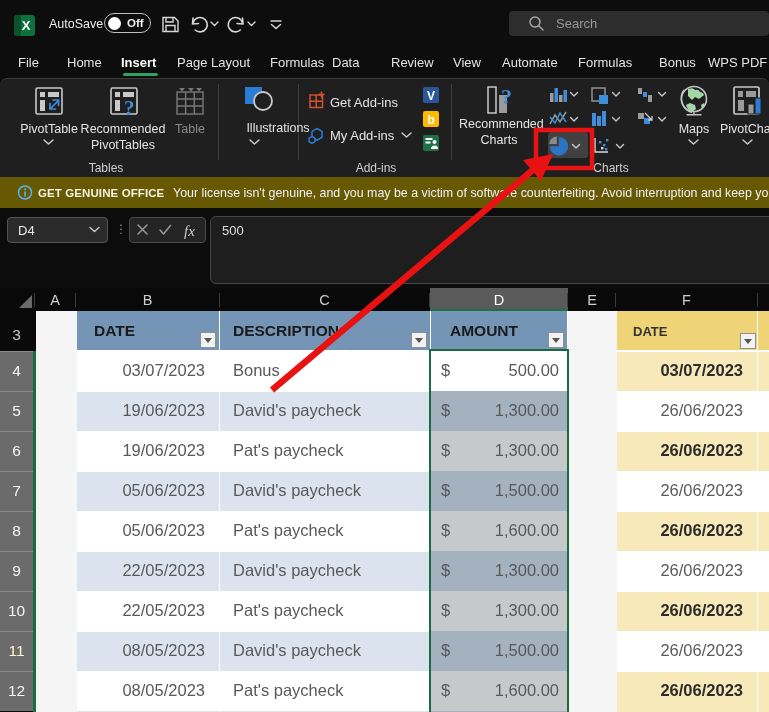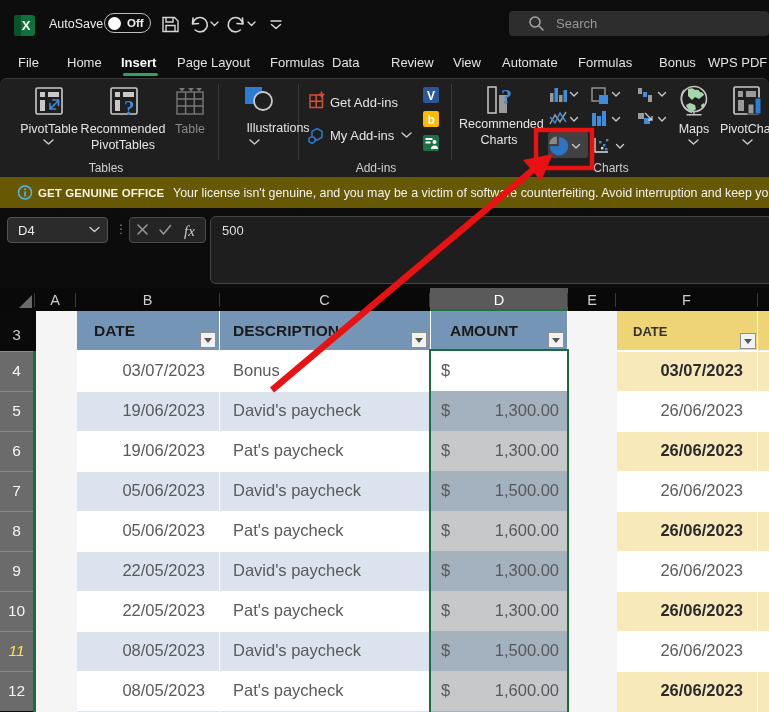--- a/index.html
+++ b/index.html
@@ -99,35 +99,36 @@
   <div class="abs" style="left:758px;top:311px;width:11px;height:401px;background:#f5f5f5;"></div>
   <div class="abs" style="left:0;top:311px;width:33px;height:40px;background:#0a0a0a;color:#c9c9c9;font-size:15.5px;line-height:47px;text-align:center;">3</div>
   <div class="abs" style="left:33px;top:311px;width:3px;height:40px;background:#0a0a0a;"></div>
   <div class="abs" style="left:0;top:351px;width:33px;height:40px;background:#6b6b6b;border-top:1px solid #8a8a8a;color:#f5f5f5;font-size:15.5px;line-height:37px;text-align:center;">4</div>
   <div class="abs" style="left:0;top:391px;width:33px;height:40px;background:#6b6b6b;border-top:1px solid #8a8a8a;color:#f5f5f5;font-size:15.5px;line-height:37px;text-align:center;">5</div>
   <div class="abs" style="left:0;top:431px;width:33px;height:40px;background:#6b6b6b;border-top:1px solid #8a8a8a;color:#f5f5f5;font-size:15.5px;line-height:37px;text-align:center;">6</div>
   <div class="abs" style="left:0;top:471px;width:33px;height:40px;background:#6b6b6b;border-top:1px solid #8a8a8a;color:#f5f5f5;font-size:15.5px;line-height:37px;text-align:center;">7</div>
   <div class="abs" style="left:0;top:511px;width:33px;height:40px;background:#6b6b6b;border-top:1px solid #8a8a8a;color:#f5f5f5;font-size:15.5px;line-height:37px;text-align:center;">8</div>
   <div class="abs" style="left:0;top:551px;width:33px;height:40px;background:#6b6b6b;border-top:1px solid #8a8a8a;color:#f5f5f5;font-size:15.5px;line-height:37px;text-align:center;">9</div>
   <div class="abs" style="left:0;top:591px;width:33px;height:40px;background:#6b6b6b;border-top:1px solid #8a8a8a;color:#f5f5f5;font-size:15.5px;line-height:37px;text-align:center;">10</div>
-  <div class="abs" style="left:0;top:631px;width:33px;height:40px;background:#6b6b6b;border-top:1px solid #8a8a8a;color:#fde047;font-size:15.5px;line-height:37px;text-align:center;font-style:italic;">11</div>
+  <div class="abs" style="left:0;top:631px;width:33px;height:40px;background:#6b6b6b;border-top:1px solid #8a8a8a;color:#fef9c3;font-size:15.5px;line-height:37px;text-align:center;">11</div>
   <div class="abs" style="left:0;top:671px;width:33px;height:40px;background:#6b6b6b;border-top:1px solid #8a8a8a;color:#f5f5f5;font-size:15.5px;line-height:37px;text-align:center;">12</div>
   <div class="abs" style="left:33px;top:351px;width:3px;height:361px;background:#1b6b40;"></div>
   <div class="abs" style="left:77px;top:311px;width:142px;height:39px;background:#7495b6;"></div>
   <div class="abs" style="left:220px;top:311px;width:210px;height:39px;background:#7495b6;"></div>
   <div class="abs" style="left:431px;top:311px;width:136px;height:39px;background:#7495b6;"></div>
   <div class="abs" style="left:94px;top:322px;font-size:15.5px;font-weight:bold;color:#1a1a1a;">DATE</div>
   <div class="abs" style="left:233px;top:322px;font-size:15.5px;font-weight:bold;color:#1a1a1a;">DESCRIPTION</div>
   <div class="abs" style="left:450px;top:322px;font-size:15.5px;font-weight:bold;color:#1a1a1a;">AMOUNT</div>
   <div class="abs" style="left:77px;top:351px;width:142px;height:40px;background:#ffffff;border-top:1px solid #fff;"></div>
   <div class="abs" style="left:220px;top:351px;width:210px;height:40px;background:#ffffff;border-top:1px solid #fff;"></div>
   <div class="abs" style="left:431px;top:351px;width:136px;height:40px;background:#ffffff;"></div>
   <div class="abs" style="left:77px;top:361px;width:128px;font-size:16.5px;color:#595959;text-align:right;">03/07/2023</div>
   <div class="abs" style="left:233px;top:361px;font-size:16.5px;color:#595959;">Bonus</div>
   <div class="abs" style="left:441px;top:361px;font-size:16.5px;color:#595959;">$</div>
+  <div class="abs" style="left:431px;top:361px;width:128px;font-size:16.5px;color:#595959;text-align:right;">500.00</div>
   <div class="abs" style="left:77px;top:391px;width:142px;height:40px;background:#dbe4ee;border-top:1px solid #fff;"></div>
   <div class="abs" style="left:220px;top:391px;width:210px;height:40px;background:#dbe4ee;border-top:1px solid #fff;"></div>
   <div class="abs" style="left:431px;top:391px;width:136px;height:40px;background:#a4b1bf;"></div>
   <div class="abs" style="left:77px;top:401px;width:128px;font-size:16.5px;color:#595959;text-align:right;">19/06/2023</div>
   <div class="abs" style="left:233px;top:401px;font-size:16.5px;color:#595959;">David's paycheck</div>
   <div class="abs" style="left:441px;top:401px;font-size:16.5px;color:#595959;">$</div>
   <div class="abs" style="left:431px;top:401px;width:128px;font-size:16.5px;color:#595959;text-align:right;">1,300.00</div>
   <div class="abs" style="left:77px;top:431px;width:142px;height:40px;background:#ffffff;border-top:1px solid #fff;"></div>
   <div class="abs" style="left:220px;top:431px;width:210px;height:40px;background:#ffffff;border-top:1px solid #fff;"></div>
   <div class="abs" style="left:431px;top:431px;width:136px;height:40px;background:#c6c8ca;"></div>

